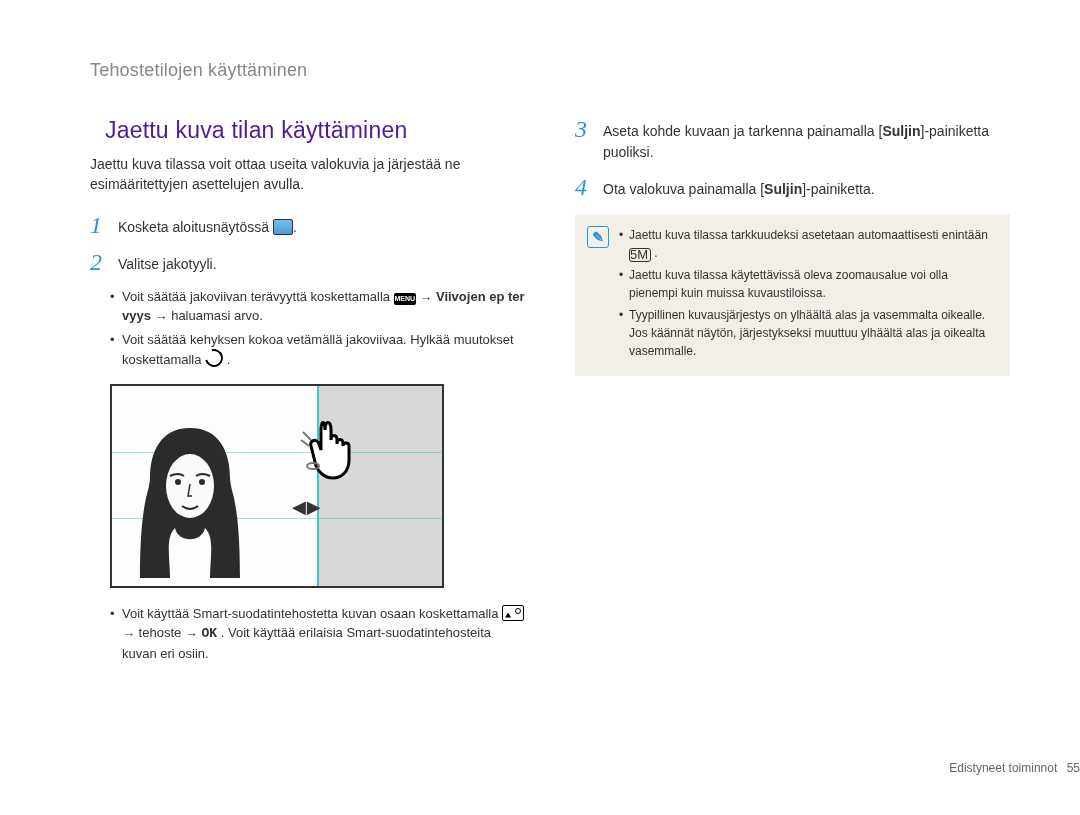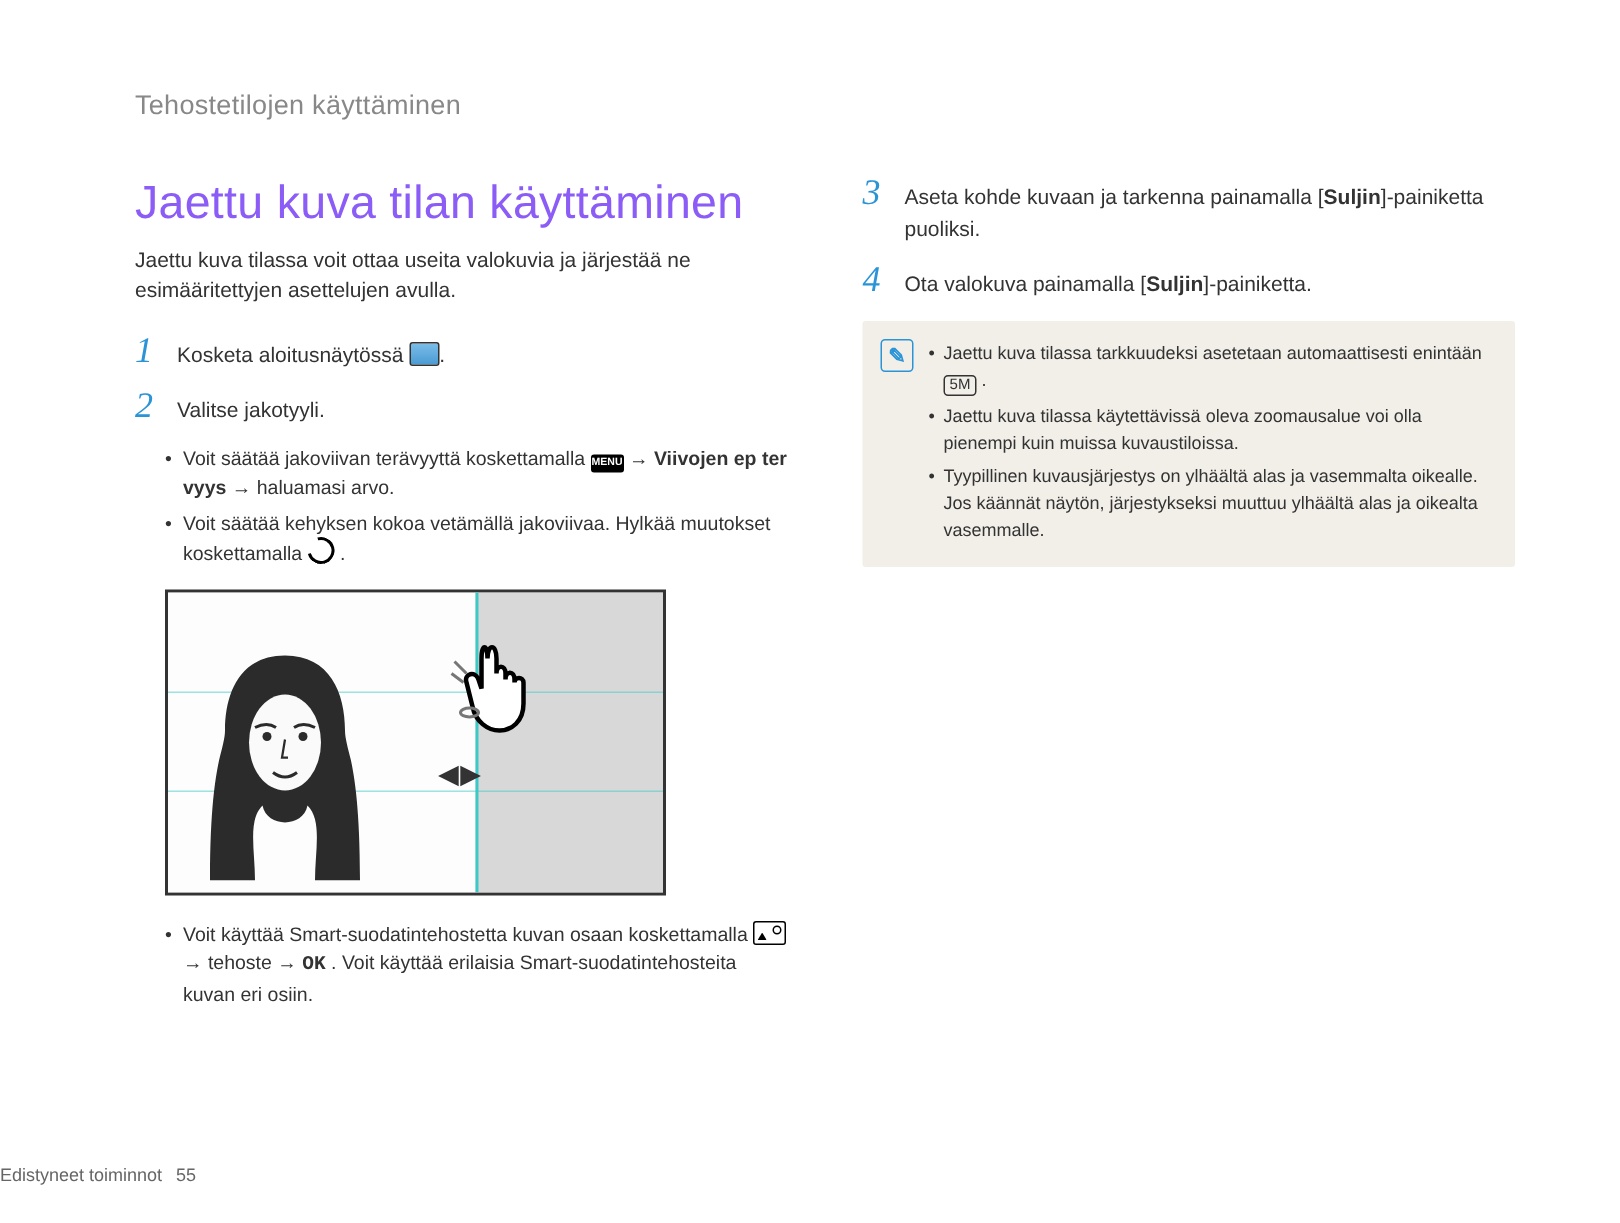--- a/index.html
+++ b/index.html
@@ -25,24 +25,24 @@
   }
   .columns {
     display: flex;
     gap: 50px;
   }
   .col {
     flex: 1;
     min-width: 0;
   }
   h1.section-title {
-    font-size: 31px;
+    font-size: 23px;
     font-weight: 400;
-    color: #8b5cf6;
-    margin: 0 0 10px 0;
+    color: #4c1d95;
+    margin: 0 0 10px 15px;
     letter-spacing: 0.2px;
   }
   p.intro {
     font-size: 14px;
     line-height: 1.45;
     margin: 0 0 18px 0;
   }
   .step {
     display: flex;
     gap: 12px;
@@ -170,23 +170,22 @@
     content: "i";
     position: absolute;
     left: 4px; top: -1px;
   }
   .icon-5m {
     display: inline-block;
     width: 20px;
     height: 12px;
     border: 1.5px solid #333;
     border-radius: 3px;
-    font-size: 10px;
+    font-size: 13px;
     line-height: 12px;
-    text-align: center;
     vertical-align: -2px;
   }
   .bold { font-weight: bold; }
   .arrow { font-family: sans-serif; }
   .illustration {
     width: 330px;
     height: 200px;
     border: 2px solid #333;
     margin: 14px 0 16px 20px;
     position: relative;
@@ -272,24 +271,24 @@
     padding-left: 10px;
     margin-bottom: 4px;
   }
   .note-box li::before {
     content: "•";
     position: absolute;
     left: 0;
   }
   .footer {
     position: absolute;
-    bottom: 25px;
+    bottom: 40px;
     left: 0;
     width: 100%;
-    text-align: left;
+    text-align: right;
     font-size: 12px;
     color: #666;
   }
   .footer .pg { margin-left: 6px; }
 </style>
 </head>
 <body>
 
 <div class="page">
 

